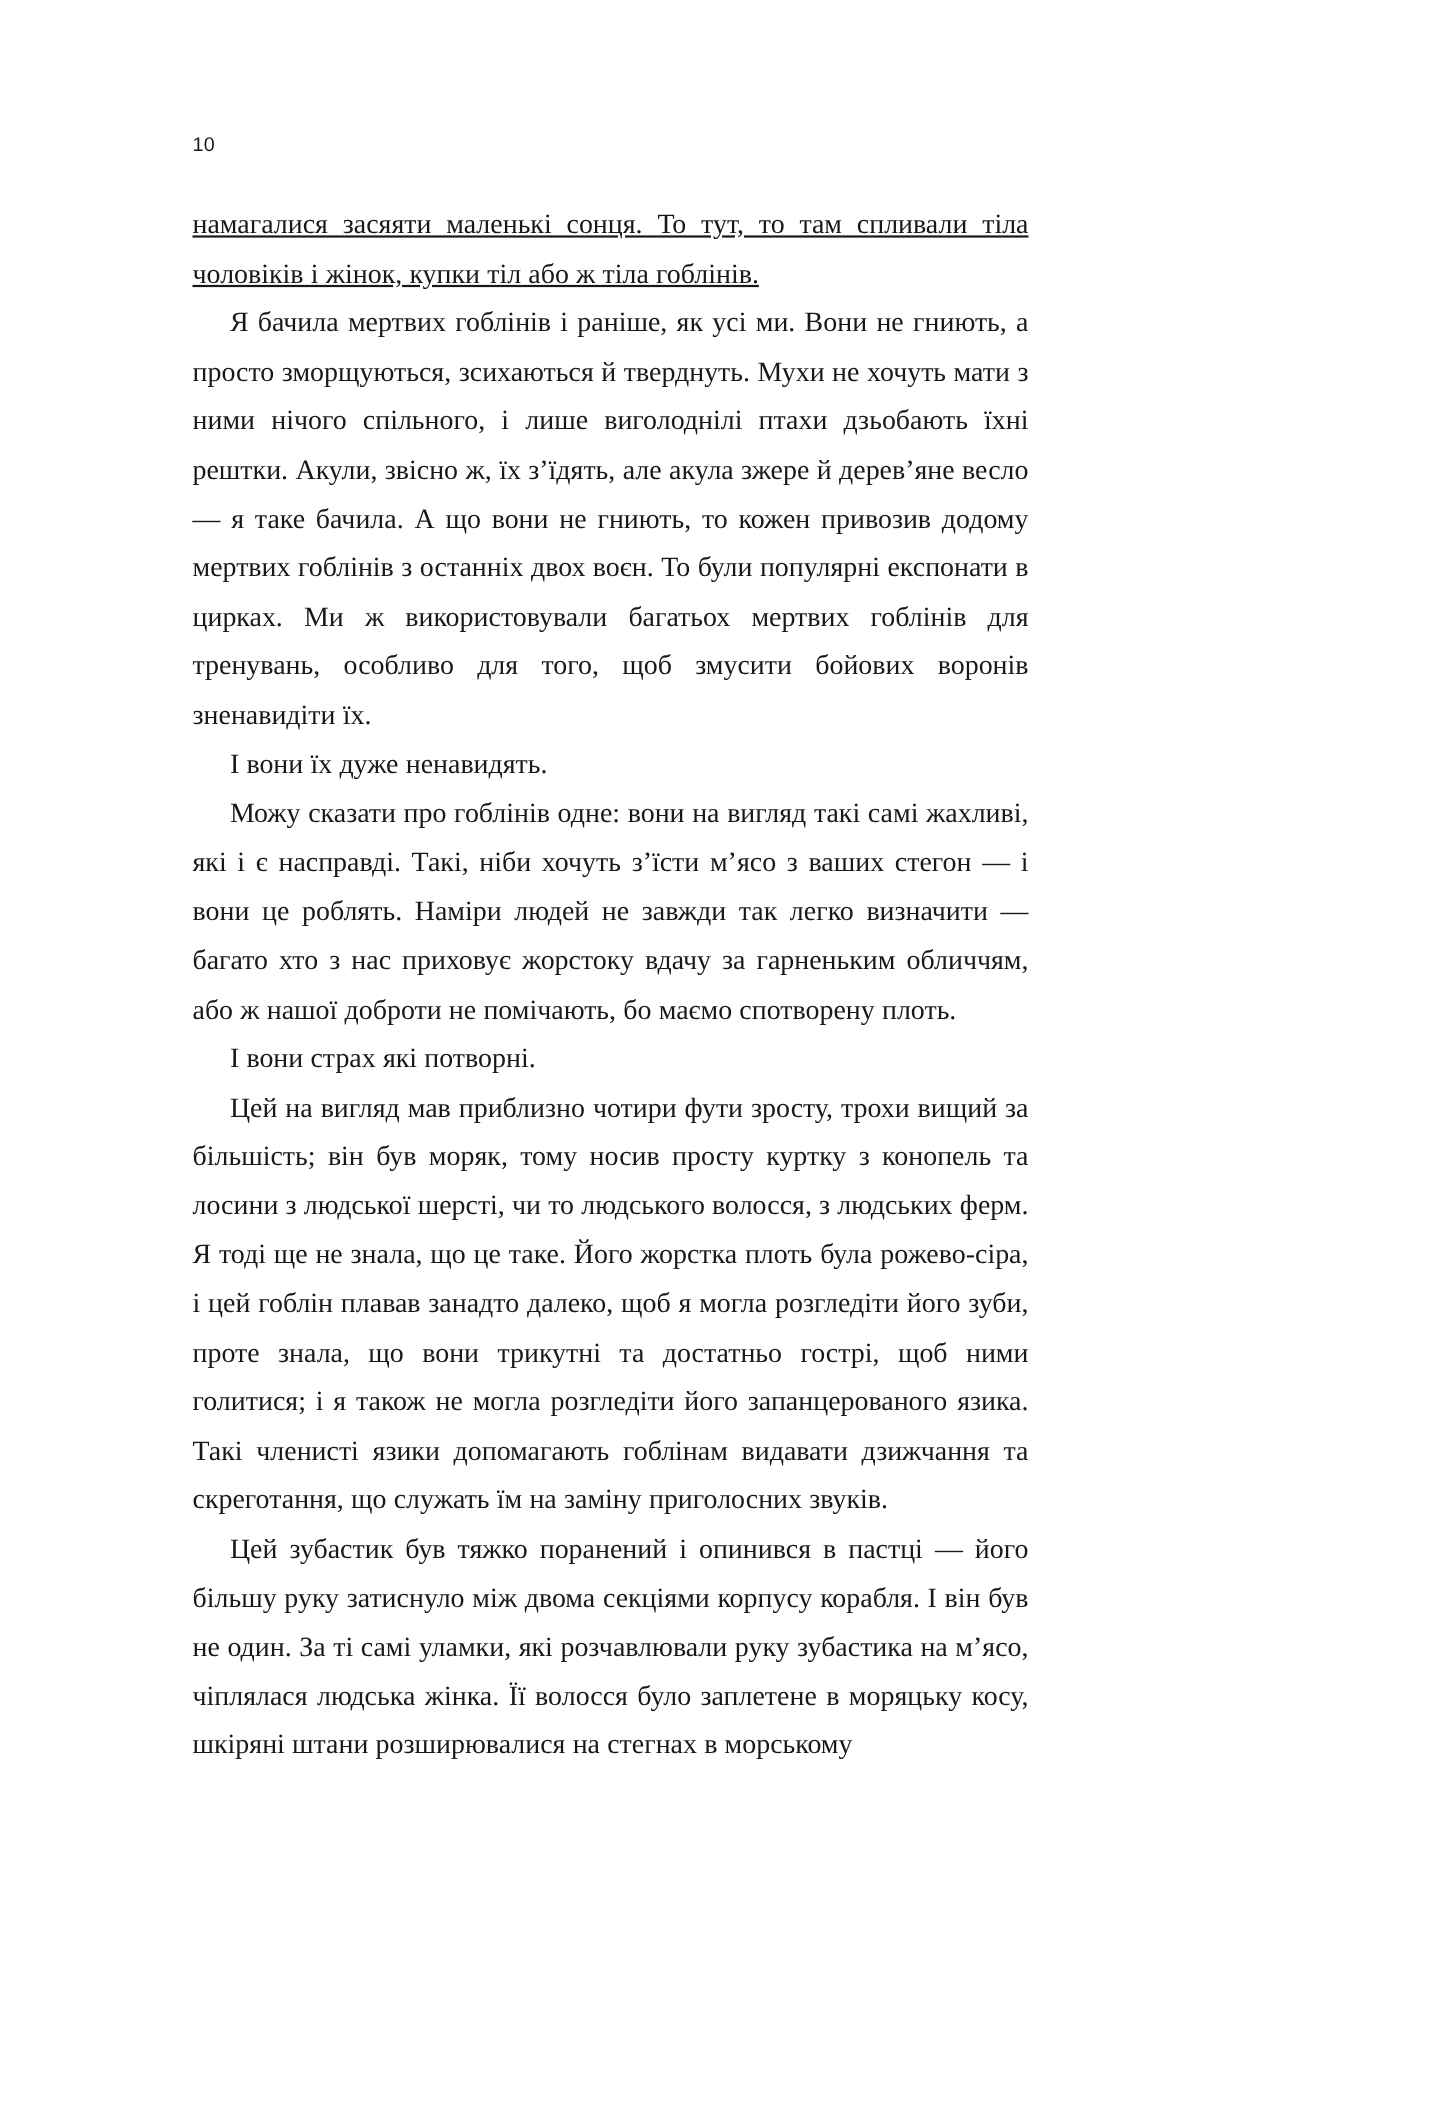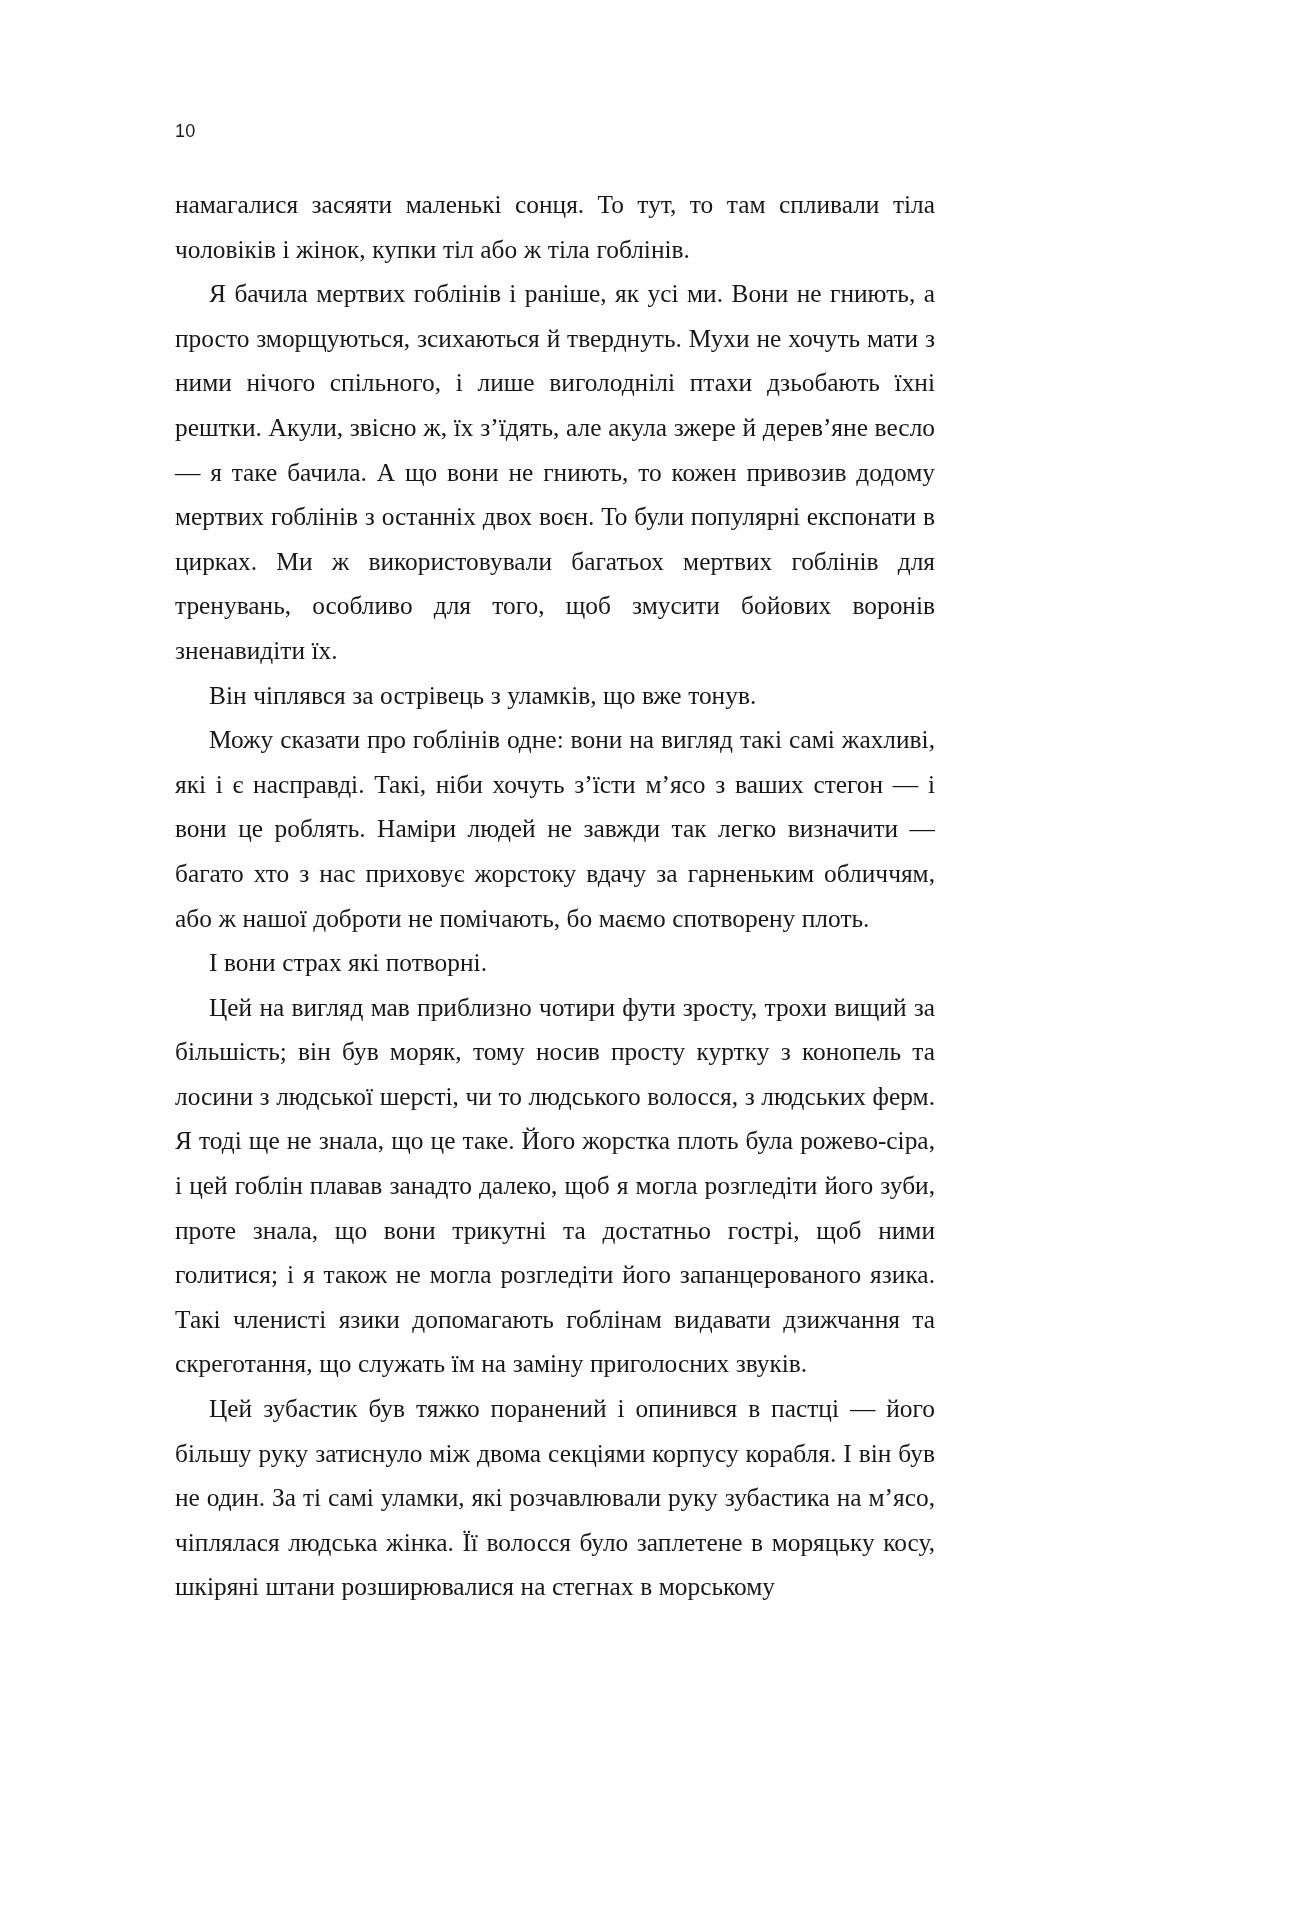--- a/index.html
+++ b/index.html
@@ -52,37 +52,38 @@
     font-size: 25.4px;
     line-height: 44.6px;
     hyphens: manual;
     -webkit-hyphens: manual;
     word-spacing: 0.2px;
   }
 
   
   p.para.cont {
     text-indent: 0;
+    text-decoration: underline;
   }
 
   
   p.para.short {
     text-align: left;
   }
 </style>
 </head>
 <body>
 
 <div class="page">
 
   <div class="folio">10</div>
 
   <div class="textblock">
     <p class="para cont">намагалися засяяти маленькі сонця. То тут, то там спливали тіла чоловіків і жінок, купки тіл або ж тіла гоблінів.</p>
     <p class="para">Я бачила мертвих гоблінів і раніше, як усі ми. Вони не гниють, а просто зморщуються, зсихаються й тверднуть. Мухи не хочуть мати з ними нічого спільного, і лише виголоднілі птахи дзьобають їхні рештки. Акули, звісно ж, їх з’їдять, але акула зжере й дерев’яне весло — я таке бачила. А що вони не гниють, то кожен привозив додому мертвих гоблінів з останніх двох воєн. То були популярні експонати в цирках. Ми ж використовували багатьох мертвих гоблінів для тренувань, особливо для того, щоб змусити бойових воронів зненавидіти їх.</p>
-    <p class="para short">Він чіплявся за острівець з уламків, що вже тонув.</p>
+    <p class="para short">І вони їх дуже ненавидять.</p>
     <p class="para">Можу сказати про гоблінів одне: вони на вигляд такі самі жахливі, які і є насправді. Такі, ніби хочуть з’їсти м’ясо з ваших стегон — і вони це роблять. Наміри людей не завжди так легко визначити — багато хто з нас приховує жорстоку вдачу за гарненьким обличчям, або ж нашої доброти не помічають, бо маємо спотворену плоть.</p>
     <p class="para short">І вони страх які потворні.</p>
     <p class="para">Цей на вигляд мав приблизно чотири фути зросту, трохи вищий за більшість; він був моряк, тому носив просту куртку з конопель та лосини з людської шерсті, чи то людського волосся, з людських ферм. Я тоді ще не знала, що це таке. Його жорстка плоть була рожево-сіра, і цей гоблін плавав занадто далеко, щоб я могла розгледіти його зуби, проте знала, що вони трикутні та достатньо гострі, щоб ними голитися; і я також не могла розгледіти його запанцерованого язика. Такі членисті язики допомагають гоблінам видавати дзижчання та скреготання, що служать їм на заміну приголосних звуків.</p>
     <p class="para">Цей зубастик був тяжко поранений і опинився в пастці — його більшу руку затиснуло між двома секціями корпусу корабля. І він був не один. За ті самі уламки, які розчавлювали руку зубастика на м’ясо, чіплялася людська жінка. Її волосся було заплетене в моряцьку косу, шкіряні штани розширювалися на стегнах в морському</p>
   </div>
 
 </div>
 
 </body></html>

